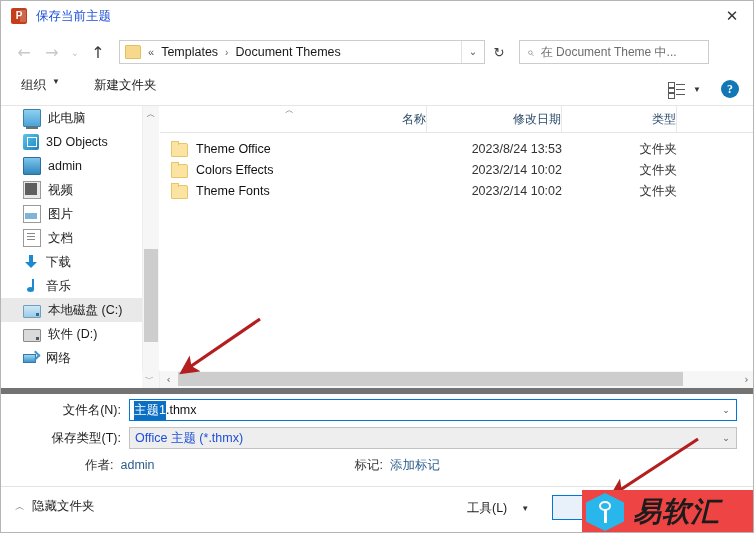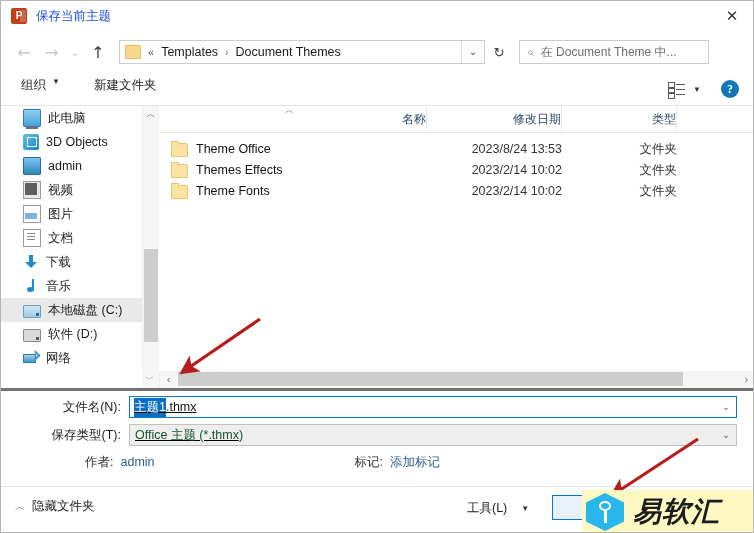--- a/index.html
+++ b/index.html
@@ -420,21 +420,21 @@
     color: #606060;
     font-family: "DejaVu Sans", sans-serif;
   }
 
   
   .form-area {
     position: absolute;
     left: 0; top: 387px;
     width: 754px; height: 98px;
     background: #ffffff;
-    border-top: 3px solid #737373;
+    border-top: 6px solid #737373;
   }
   .form-row {
     position: absolute;
     left: 0;
     height: 24px;
     display: flex;
     align-items: center;
   }
   .row-filename { top: 4px; }
   .row-savetype { top: 32px; }
@@ -447,42 +447,41 @@
     box-sizing: border-box;
   }
   .fld-input {
     width: 608px; height: 22px;
     border: 1px solid #0078d7;
     background: #fff;
     display: flex;
     align-items: center;
     box-sizing: border-box;
     position: relative;
-    text-decoration: underline;
   }
   .fld-input.combo {
     border: 1px solid #c2c2c2;
     background: #eeeeee;
   }
   .fn-sel {
     margin-left: 4px;
     background: #0b6fc4;
     color: #ffffff;
     font-size: 12.5px;
     padding: 1px 0;
   }
   .fn-rest {
     font-size: 12.5px;
     color: #111;
     padding: 1px 0;
   }
   .combo-text {
     margin-left: 5px;
     font-size: 12.5px;
-    color: #14532d;
+    color: #1d4ed8;
   }
   .fld-caret {
     position: absolute;
     right: 0; top: 0;
     width: 20px;
     text-align: center;
     line-height: 20px;
     font-size: 9px;
     color: #555;
   }
@@ -551,21 +550,21 @@
     align-items: center;
     justify-content: center;
     box-sizing: border-box;
   }
 
   
   .watermark {
     position: absolute;
     left: 581px; top: 489px;
     width: 173px; height: 44px;
-    background: #fef9c3;
+    background: #ef4444;
     display: flex;
     align-items: center;
     z-index: 30;
   }
   .wm-logo {
     width: 38px; height: 38px;
     margin-left: 4px;
     position: relative;
     flex: none;
   }
@@ -744,21 +743,21 @@
         <span>Theme Office</span>
       </div>
       <div class="cell cell-date">2023/8/24 13:53</div>
       <div class="cell cell-type">文件夹</div>
       <div class="cell cell-size"></div>
     </div>
 
     <div class="fp-row">
       <div class="cell cell-name">
         <span class="folder-ic"></span>
-        <span>Themes Effects</span>
+        <span>Colors Effects</span>
       </div>
       <div class="cell cell-date">2023/2/14 10:02</div>
       <div class="cell cell-type">文件夹</div>
       <div class="cell cell-size"></div>
     </div>
 
     <div class="fp-row">
       <div class="cell cell-name">
         <span class="folder-ic"></span>
         <span>Theme Fonts</span>

